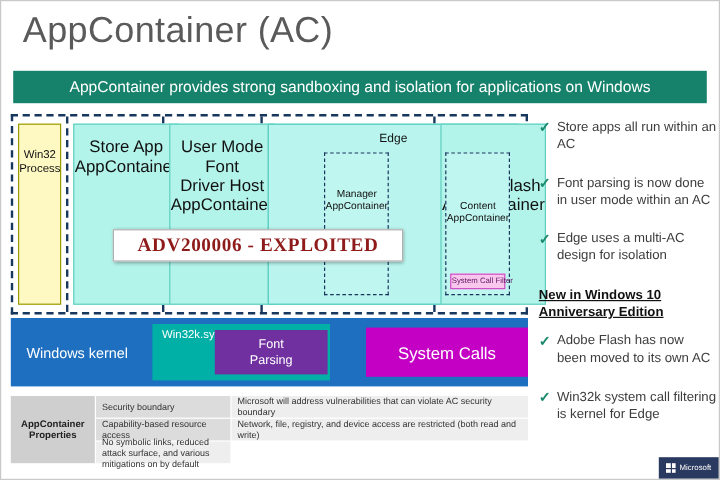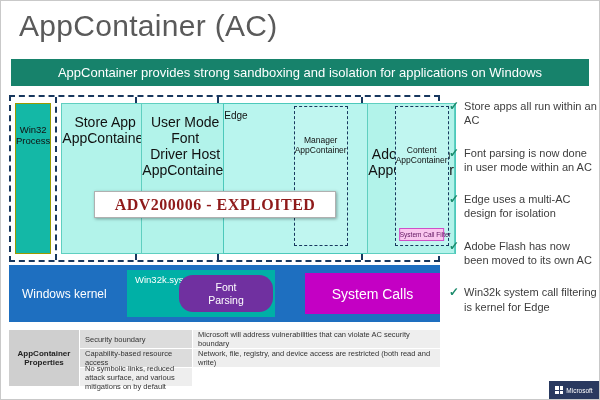--- a/index.html
+++ b/index.html
@@ -15,26 +15,26 @@
             align-items:center; justify-content:center; }
 
   
   .diagram { position:absolute; left:8px; top:94px; width:431px; height:167px;
              border:2px dashed #17375e; display:flex; }
   .cell { border-right:2px dashed #17375e; padding:6px 4px; display:flex; }
   .cell:last-child { border-right:none; }
   .c-w52 { width:56px; } .c-w76 { width:80px; } .c-w78 { width:82px; }
   .c-w148 { width:144px; } .c-w65 { flex:1; }
   .box { flex:1; text-align:center; font-size:14px; color:#111; white-space:pre-line; }
-  .yellow { background:#14b8a6; border:1px solid #9a9a00; padding-top:20px; font-size:9.5px; }
+  .yellow { background:#fef9c3; border:1px solid #9a9a00; padding-top:20px; font-size:9.5px; }
   .cyan  { background:#b2f3ea; border:1px solid #5fcfc0; }
   .pt10 { padding-top:10px; } .pt42 { padding-top:42px; }
 
   .edge-box { flex:1; background:#b9f5ee; border:1px solid #4cc9bb; display:flex;
-              flex-direction:row; }
+              flex-direction:column; }
   .edge-label { text-align:center; font-size:10px; color:#111; padding:6px 0 4px; }
   .edge-row { flex:1; display:flex; gap:7px; padding:2px 6px 7px; }
   .subbox { flex:1; border:1px dashed #17375e; background:#c0f6f0; text-align:center;
             font-size:8.5px; color:#111; white-space:pre-line; padding-top:28px;
             position:relative;margin-left:40px; }
   .scf { position:absolute; bottom:4px; left:50%; transform:translateX(-50%);
          width:88%; background:#f9c6ee; border:1px solid #cf4fc7; color:#5e135e;
          font-size:6.5px; padding:2px 0; white-space:nowrap; }
 
   .overlay { position:absolute; left:93px; top:190px; width:242px; height:27px;
@@ -48,21 +48,21 @@
   .kernel { position:absolute; left:8px; top:264px; width:431px; height:57px;
             background:#1e6fc0; }
   .kernel-label { position:absolute; left:13px; top:50%; transform:translateY(-50%);
                   color:#fff; font-size:12px; }
   .win32k { position:absolute; left:118px; top:5px; width:148px; height:47px;
             background:#00b0a6; }
   .win32k-label { position:absolute; left:8px; top:4px; color:#fff; font-size:9.5px; }
   .fontparse { position:absolute; left:170px; top:10px; width:94px; height:37px;
                background:#7030a0; color:#fff; font-size:10.5px; display:flex;
                align-items:center; justify-content:center; text-align:center;
-               white-space:pre-line; z-index:2; line-height:1.2;border-radius:14px; }
+               white-space:pre-line; z-index:2; line-height:1.2; }
   .syscalls { position:absolute; left:296px; top:8px; width:135px; height:41px;
               background:#c400c4; color:#fff; font-size:14px; display:flex;
               align-items:center; justify-content:center; }
 
   
   .props-table { position:absolute; left:8px; top:329px; width:431px;
                  display:grid; grid-template-columns:70px 112px 1fr;
                  grid-auto-rows:18px; gap:1px; }
   .props-header { grid-row:1 / span 3; background:#cfcfcf; display:flex;
                   align-items:center; justify-content:center; text-align:center;
@@ -161,20 +161,21 @@
       <span>Store apps all run within an AC</span>
     </div>
     <div class="side-item">
       <span class="check">✓</span>
       <span>Font parsing is now done in user mode within an AC</span>
     </div>
     <div class="side-item">
       <span class="check">✓</span>
       <span>Edge uses a multi-AC design for isolation</span>
     </div>
+    <div class="side-heading">New in Windows 10 Anniversary Edition</div>
     <div class="side-item">
       <span class="check">✓</span>
       <span>Adobe Flash has now been moved to its own AC</span>
     </div>
     <div class="side-item">
       <span class="check">✓</span>
       <span>Win32k system call filtering is kernel for Edge</span>
     </div>
   </div>
 

